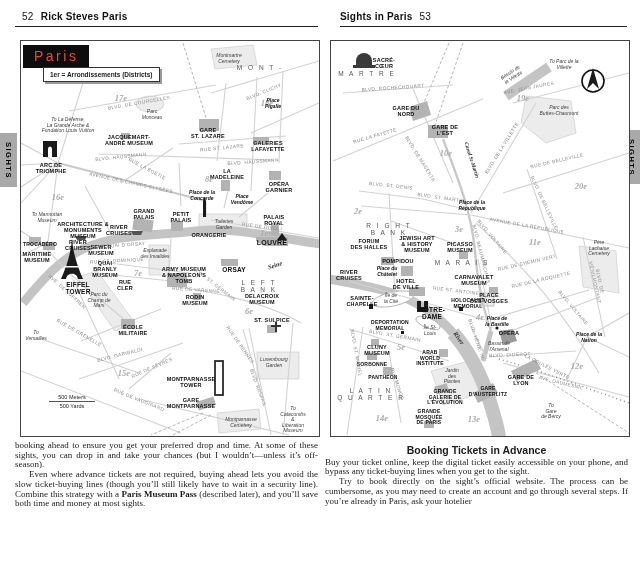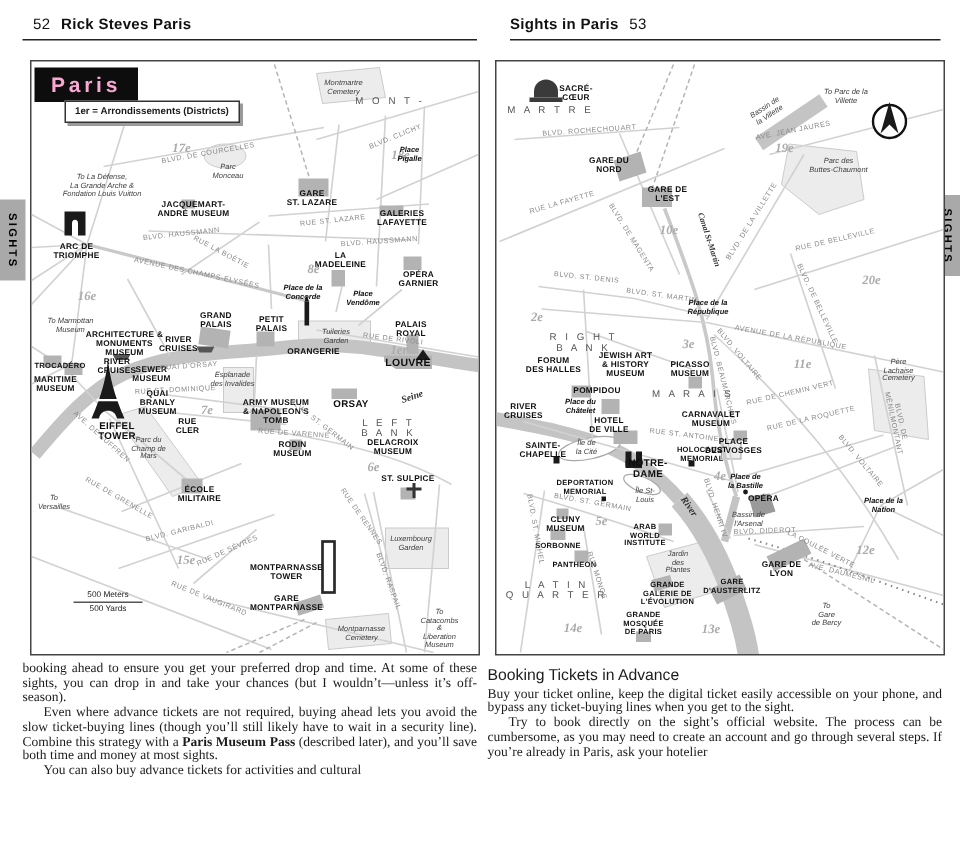--- a/index.html
+++ b/index.html
@@ -20,22 +20,22 @@
   .tab{position:absolute;width:17px;height:54px;background:#a9a9a9;display:flex;align-items:center;justify-content:center;}
   .tab-left{left:0;top:133px;}
   .tab-right{left:623px;top:130px;}
   .tab span{writing-mode:vertical-rl;font-family:"Liberation Sans",sans-serif;
             font-weight:bold;font-size:7.5px;letter-spacing:1.5px;color:#000;}
   
   .map{position:absolute;top:40px;width:298px;height:395px;border:1px solid #444;background:#fff;overflow:hidden;}
   .map-left{left:20px;}
   .map-right{left:330px;}
   .map svg{position:absolute;left:0;top:0;}
-  .map-title{position:absolute;left:2px;top:4px;background:#0d0d0d;color:#f9a8d4;
-             font-family:"Liberation Sans",sans-serif;font-weight:bold;font-size:14px;
+  .map-title{position:absolute;left:2px;top:4px;background:#0d0d0d;color:#ef4444;
+             font-family:"Liberation Sans",sans-serif;font-weight:normal;font-size:14px;
              letter-spacing:2.5px;padding:3px 11px 4px;z-index:5;}
   .legend{position:absolute;left:22px;top:26px;background:#fff;border:1px solid #333;
           box-shadow:2px 2px 0 #9a9a9a;font-family:"Liberation Sans",sans-serif;
           font-weight:bold;font-size:6.5px;padding:3px 6px;z-index:5;white-space:nowrap;}
   .scale{position:absolute;left:28px;top:353px;width:46px;text-align:center;z-index:4;
          font-family:"Liberation Sans",sans-serif;font-size:5.5px;color:#222;}
   .scale span{display:block;}
   .scale .m{border-bottom:1px solid #555;padding-bottom:1px;margin-bottom:1px;}
   
   .lbl{position:absolute;transform:translate(-50%,-50%);white-space:pre-line;
@@ -48,22 +48,22 @@
   .i{font-family:"Liberation Sans",sans-serif;font-style:italic;font-size:5px;color:#3d3d3d;}
   .a{font-family:"Liberation Sans",sans-serif;font-size:6.5px;color:#555;letter-spacing:2px;}
   .w{font-family:"Liberation Serif",serif;font-style:italic;font-weight:bold;font-size:6.5px;color:#2e2e2e;}
   
   .col{position:absolute;top:441px;width:303px;font-size:9px;line-height:9.7px;
        text-align:justify;color:#1c1c1c;}
   .col-left{left:15px;}
   .col-right{left:325px;}
   .col p{margin:0;}
   .col p.ind{text-indent:14px;}
-  .subhead{font-family:"Liberation Sans",sans-serif;font-weight:normal;font-size:10.5px;
-           margin:5px 0 2px;text-align:left;}
+  .subhead{font-family:"Liberation Sans",sans-serif;font-weight:bold;font-size:10.5px;
+           margin:5px 0 2px;text-align:center;}
 </style>
 </head>
 <body>
 
 <div class="hdr hdr-left">
   <span class="num">52</span><span class="ttl">Rick Steves Paris</span>
 </div>
 <div class="hdr hdr-right">
   <span class="ttl">Sights in Paris</span><span class="num">53</span>
 </div>
@@ -457,20 +457,19 @@
       <span class="lbl i" style="left: 220px; top: 370px;">To
 Gare
 de Bercy</span>
       <span class="lbl st" style="left: 242px; top: 267px; transform: translate(-50%, -50%) rotate(50deg);">BLVD. VOLTAIRE</span>
     </div>
 </div>
 
 <div class="col col-left">
   <p>booking ahead to ensure you get your preferred drop and time. At some of these sights, you can drop in and take your chances (but I wouldn’t—unless it’s off-season).</p>
   <p class="ind"><span>Even where advance tickets are not required, buying ahead lets you avoid the slow ticket-buying lines (though you’ll still likely have to wait in a security line). Combine this strategy with a </span><b>Paris Museum Pass</b><span> (described later), and you’ll save both time and money at most sights.</span></p>
-  <p class="ind">You can also buy advance tickets for activities and cultural</p>
 </div>
 
 <div class="col col-right">
   <h3 class="subhead">Booking Tickets in Advance</h3>
   <p>Buy your ticket online, keep the digital ticket easily accessible on your phone, and bypass any ticket-buying lines when you get to the sight.</p>
   <p class="ind">Try to book directly on the sight’s official website. The process can be cumbersome, as you may need to create an account and go through several steps. If you’re already in Paris, ask your hotelier</p>
 </div>
 
 </body></html>

